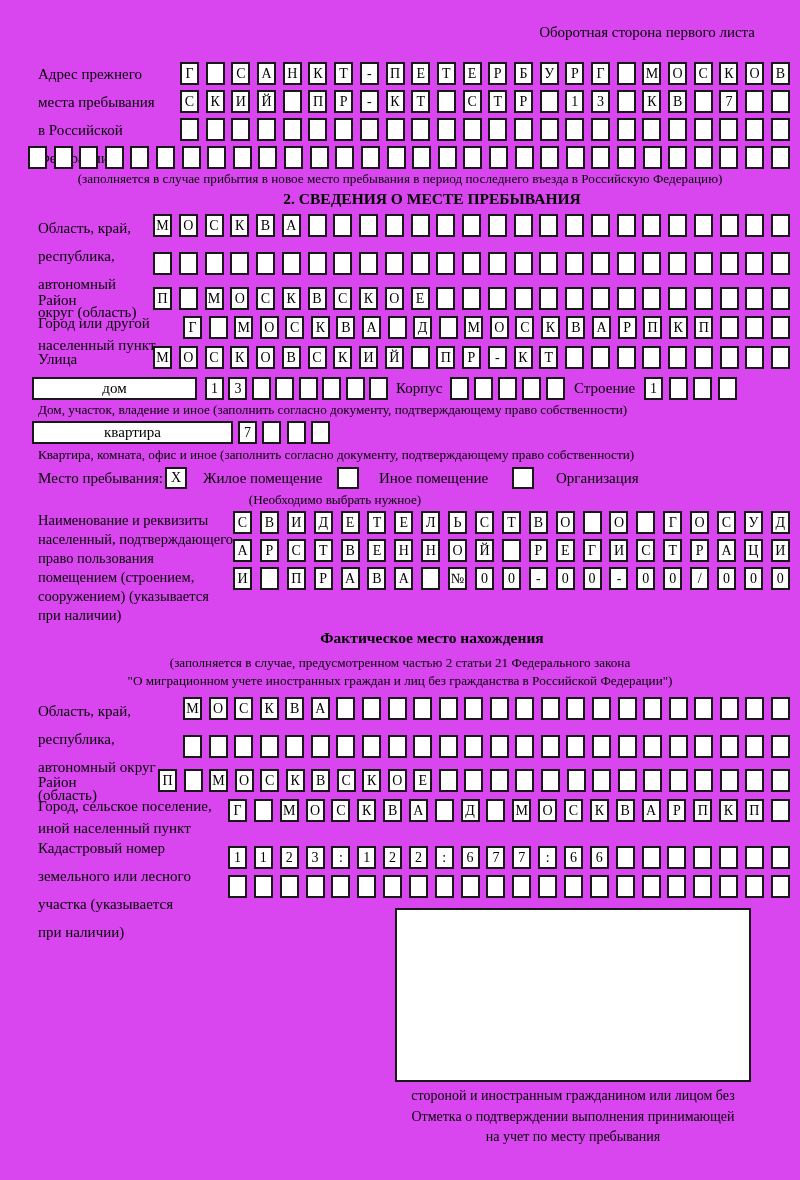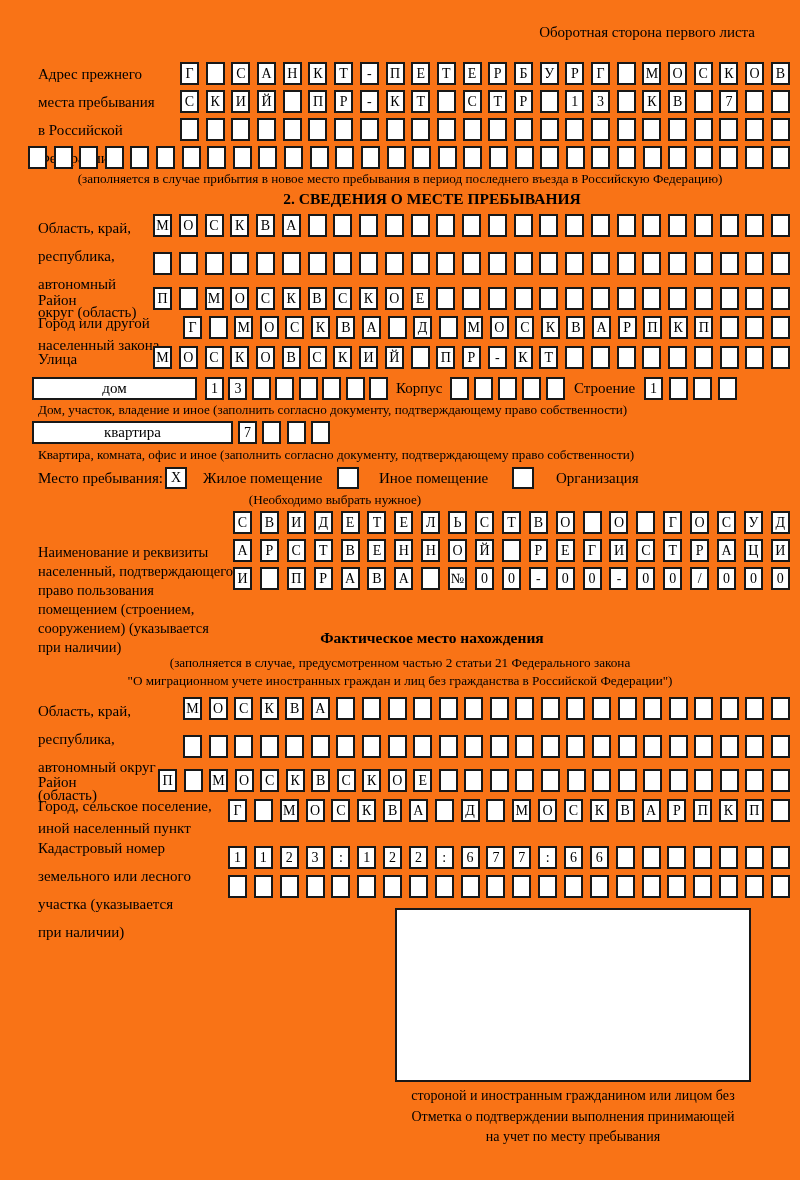--- a/index.html
+++ b/index.html
@@ -1,17 +1,17 @@
 <!DOCTYPE html>
 <html><head>
 <meta charset="utf-8">
 <style>
   html,body{margin:0;padding:0;background:#fff;}
   #page{
-    position:relative;width:800px;height:1180px;background:#f97316;
+    position:relative;width:800px;height:1180px;background:#d946ef;
     font-family:"Liberation Serif","DejaVu Serif",serif;color:#000;overflow:hidden;
   }
   .abs{position:absolute;}
   .hdr{font-size:15px;}
   .lbl{font-size:15px;line-height:28px;white-space:nowrap;}
   .lbl.tight{line-height:22px;}
   .lbl.doc{font-size:14.5px;line-height:19px;}
   .brow{position:absolute;display:flex;justify-content:space-between;}
   .cb{
     flex:none;display:inline-block;width:19px;height:23px;box-sizing:border-box;
@@ -245,21 +245,21 @@
       <span class="cb"></span>
       <span class="cb"></span>
       <span class="cb"></span>
       <span class="cb"></span>
       <span class="cb"></span>
       <span class="cb"></span>
     </div>
 
   <div class="abs lbl tight" style="left:38px;top:312px;">
     <div>Город или другой</div>
-    <div>населенный закона</div>
+    <div>населенный пункт</div>
   </div>
   <div class="brow" style="left:183px;top:316px;width:607px;">
       <span class="cb">Г</span>
       <span class="cb"></span>
       <span class="cb">М</span>
       <span class="cb">О</span>
       <span class="cb">С</span>
       <span class="cb">К</span>
       <span class="cb">В</span>
       <span class="cb">А</span>
@@ -349,21 +349,21 @@
 
   <div class="abs inlbl" style="left:38px;top:470px;">Место пребывания:</div>
   <div class="chk" style="left:165px;top:467px;">X</div>
   <div class="abs inlbl" style="left:203px;top:470px;">Жилое помещение</div>
   <div class="chk" style="left:337px;top:467px;"></div>
   <div class="abs inlbl" style="left:379px;top:470px;">Иное помещение</div>
   <div class="chk" style="left:512px;top:467px;"></div>
   <div class="abs inlbl" style="left:556px;top:470px;">Организация</div>
   <div class="abs cap" style="left:150px;top:492px;width:370px;text-align:center;">(Необходимо выбрать нужное)</div>
 
-  <div class="abs lbl doc" style="left:38px;top:511px;margin-top:32px;">
+  <div class="abs lbl doc" style="left:38px;top:511px;">
     <div>Наименование и реквизиты</div>
     <div>населенный, подтверждающего</div>
     <div>право пользования</div>
     <div>помещением (строением,</div>
     <div>сооружением) (указывается</div>
     <div>при наличии)</div>
   </div>
   <div class="brow" style="left:233px;top:511px;width:557px;">
       <span class="cb">С</span>
       <span class="cb">В</span>

